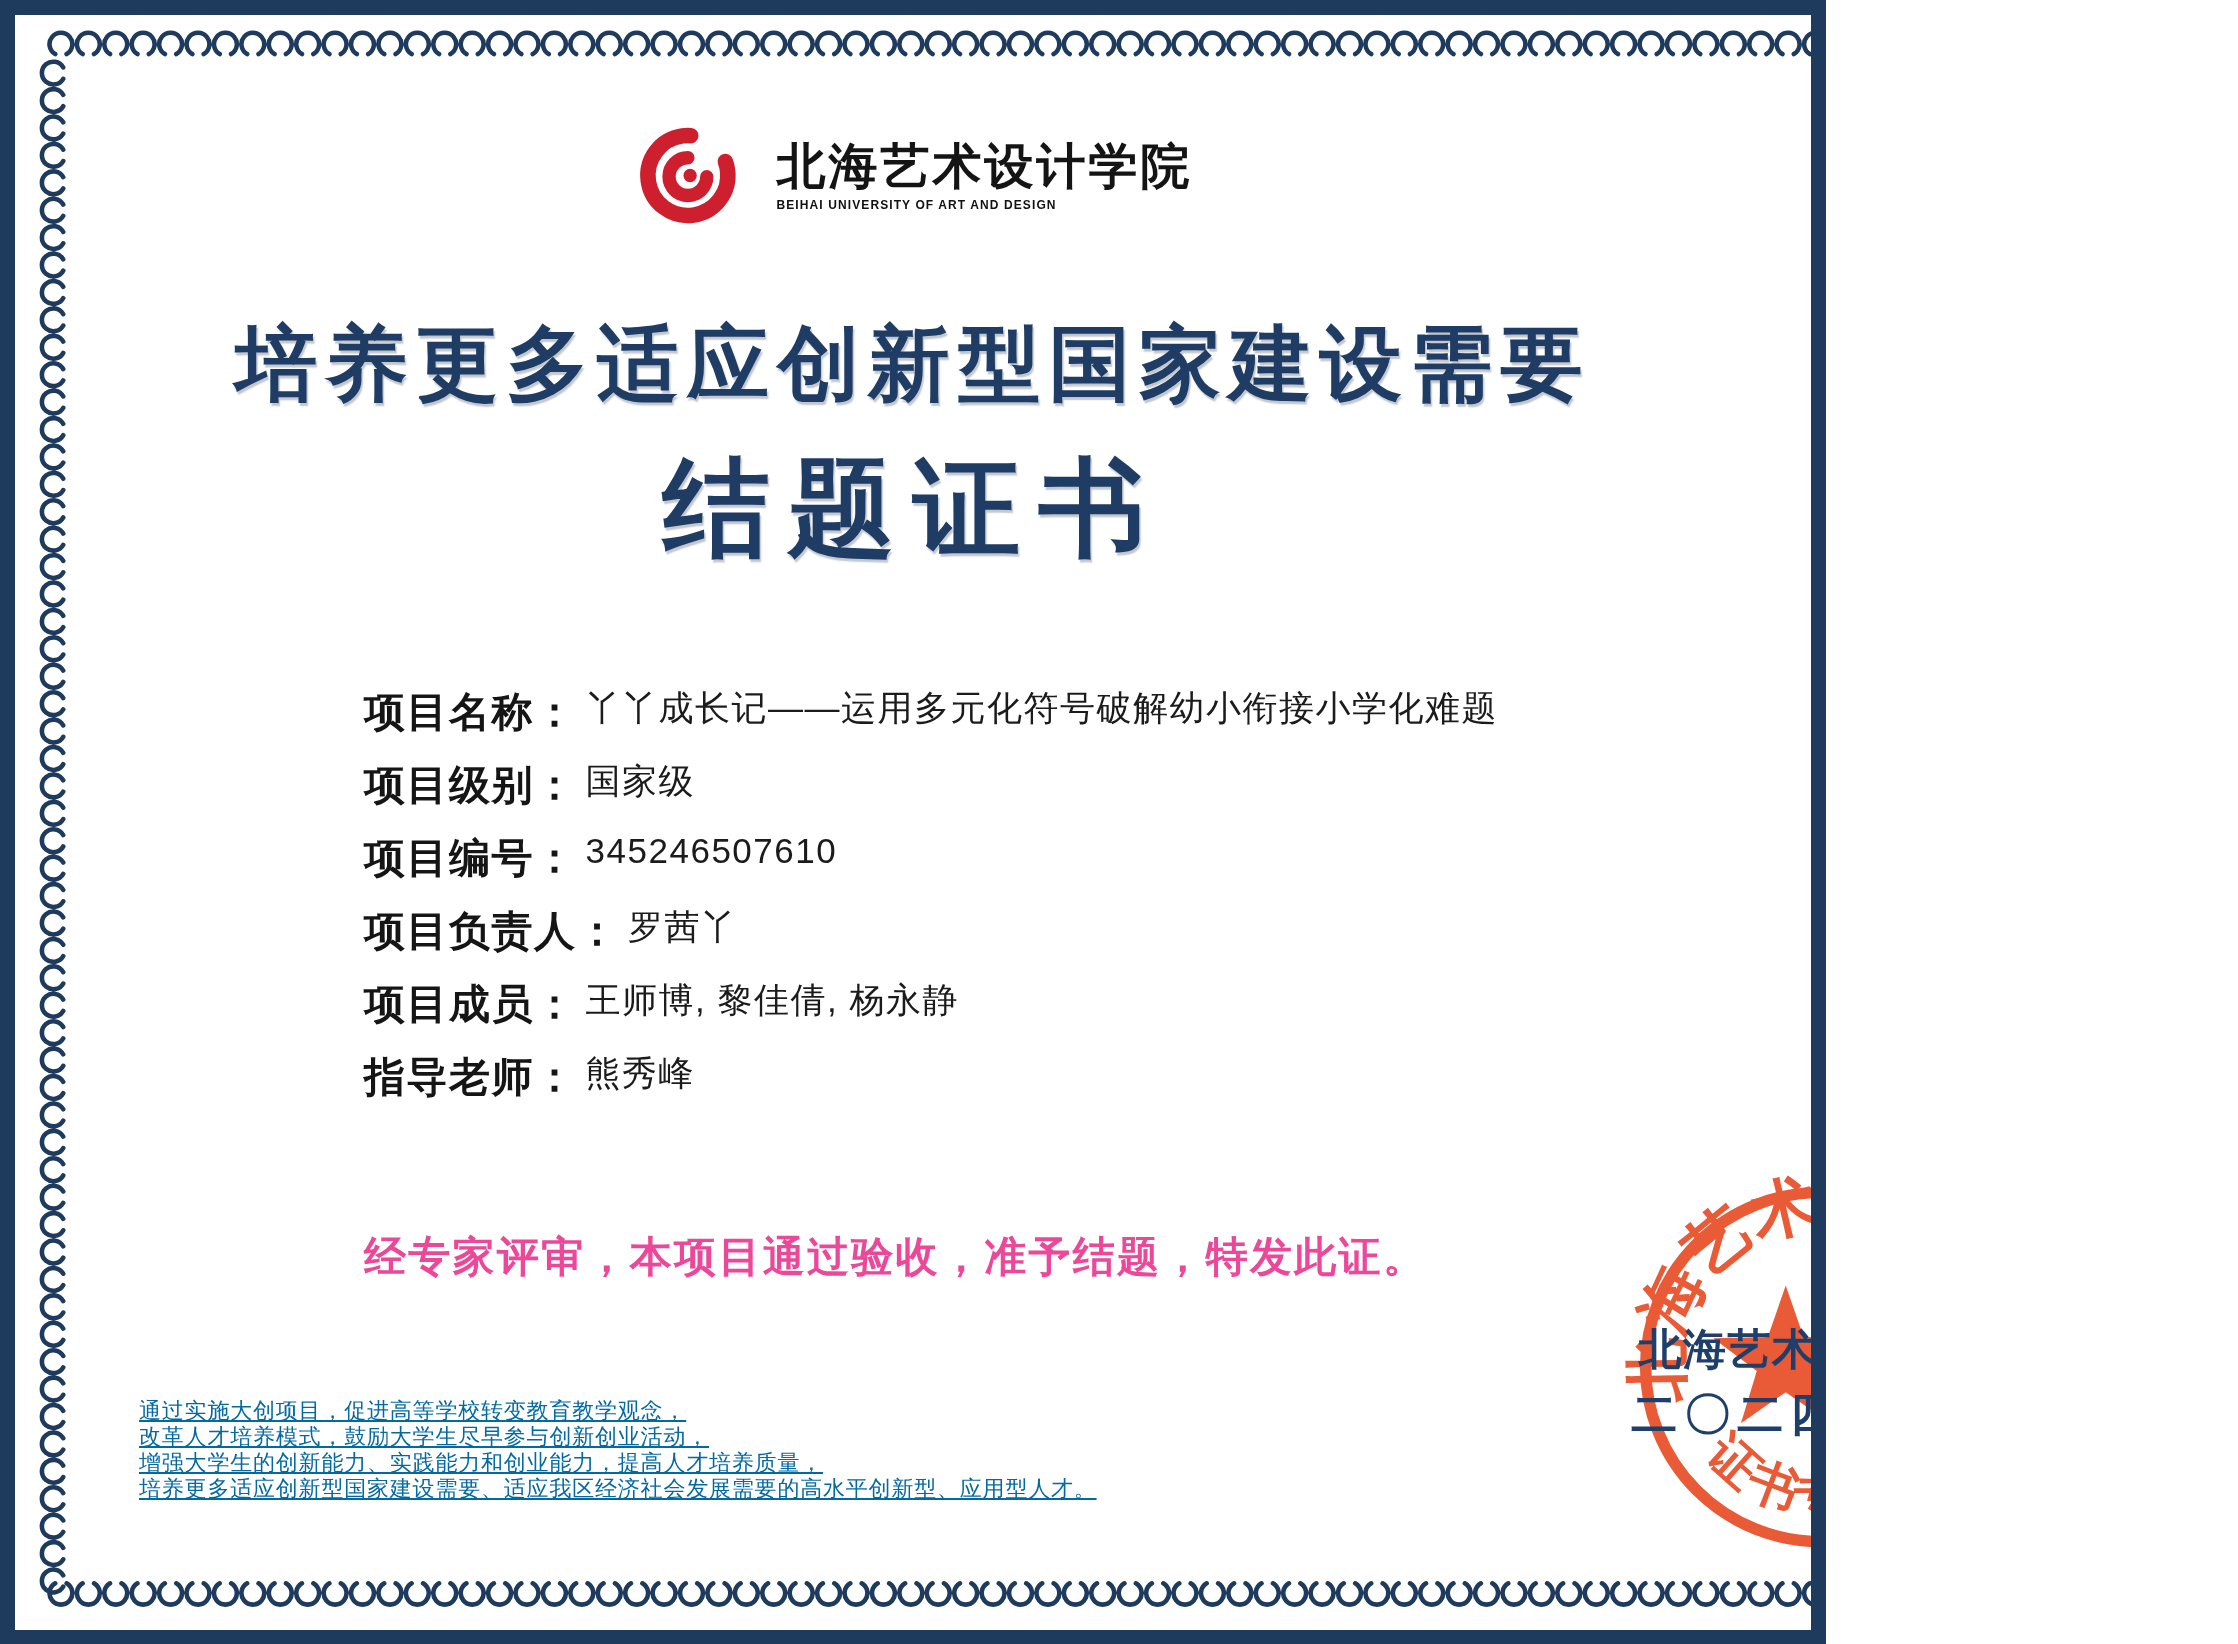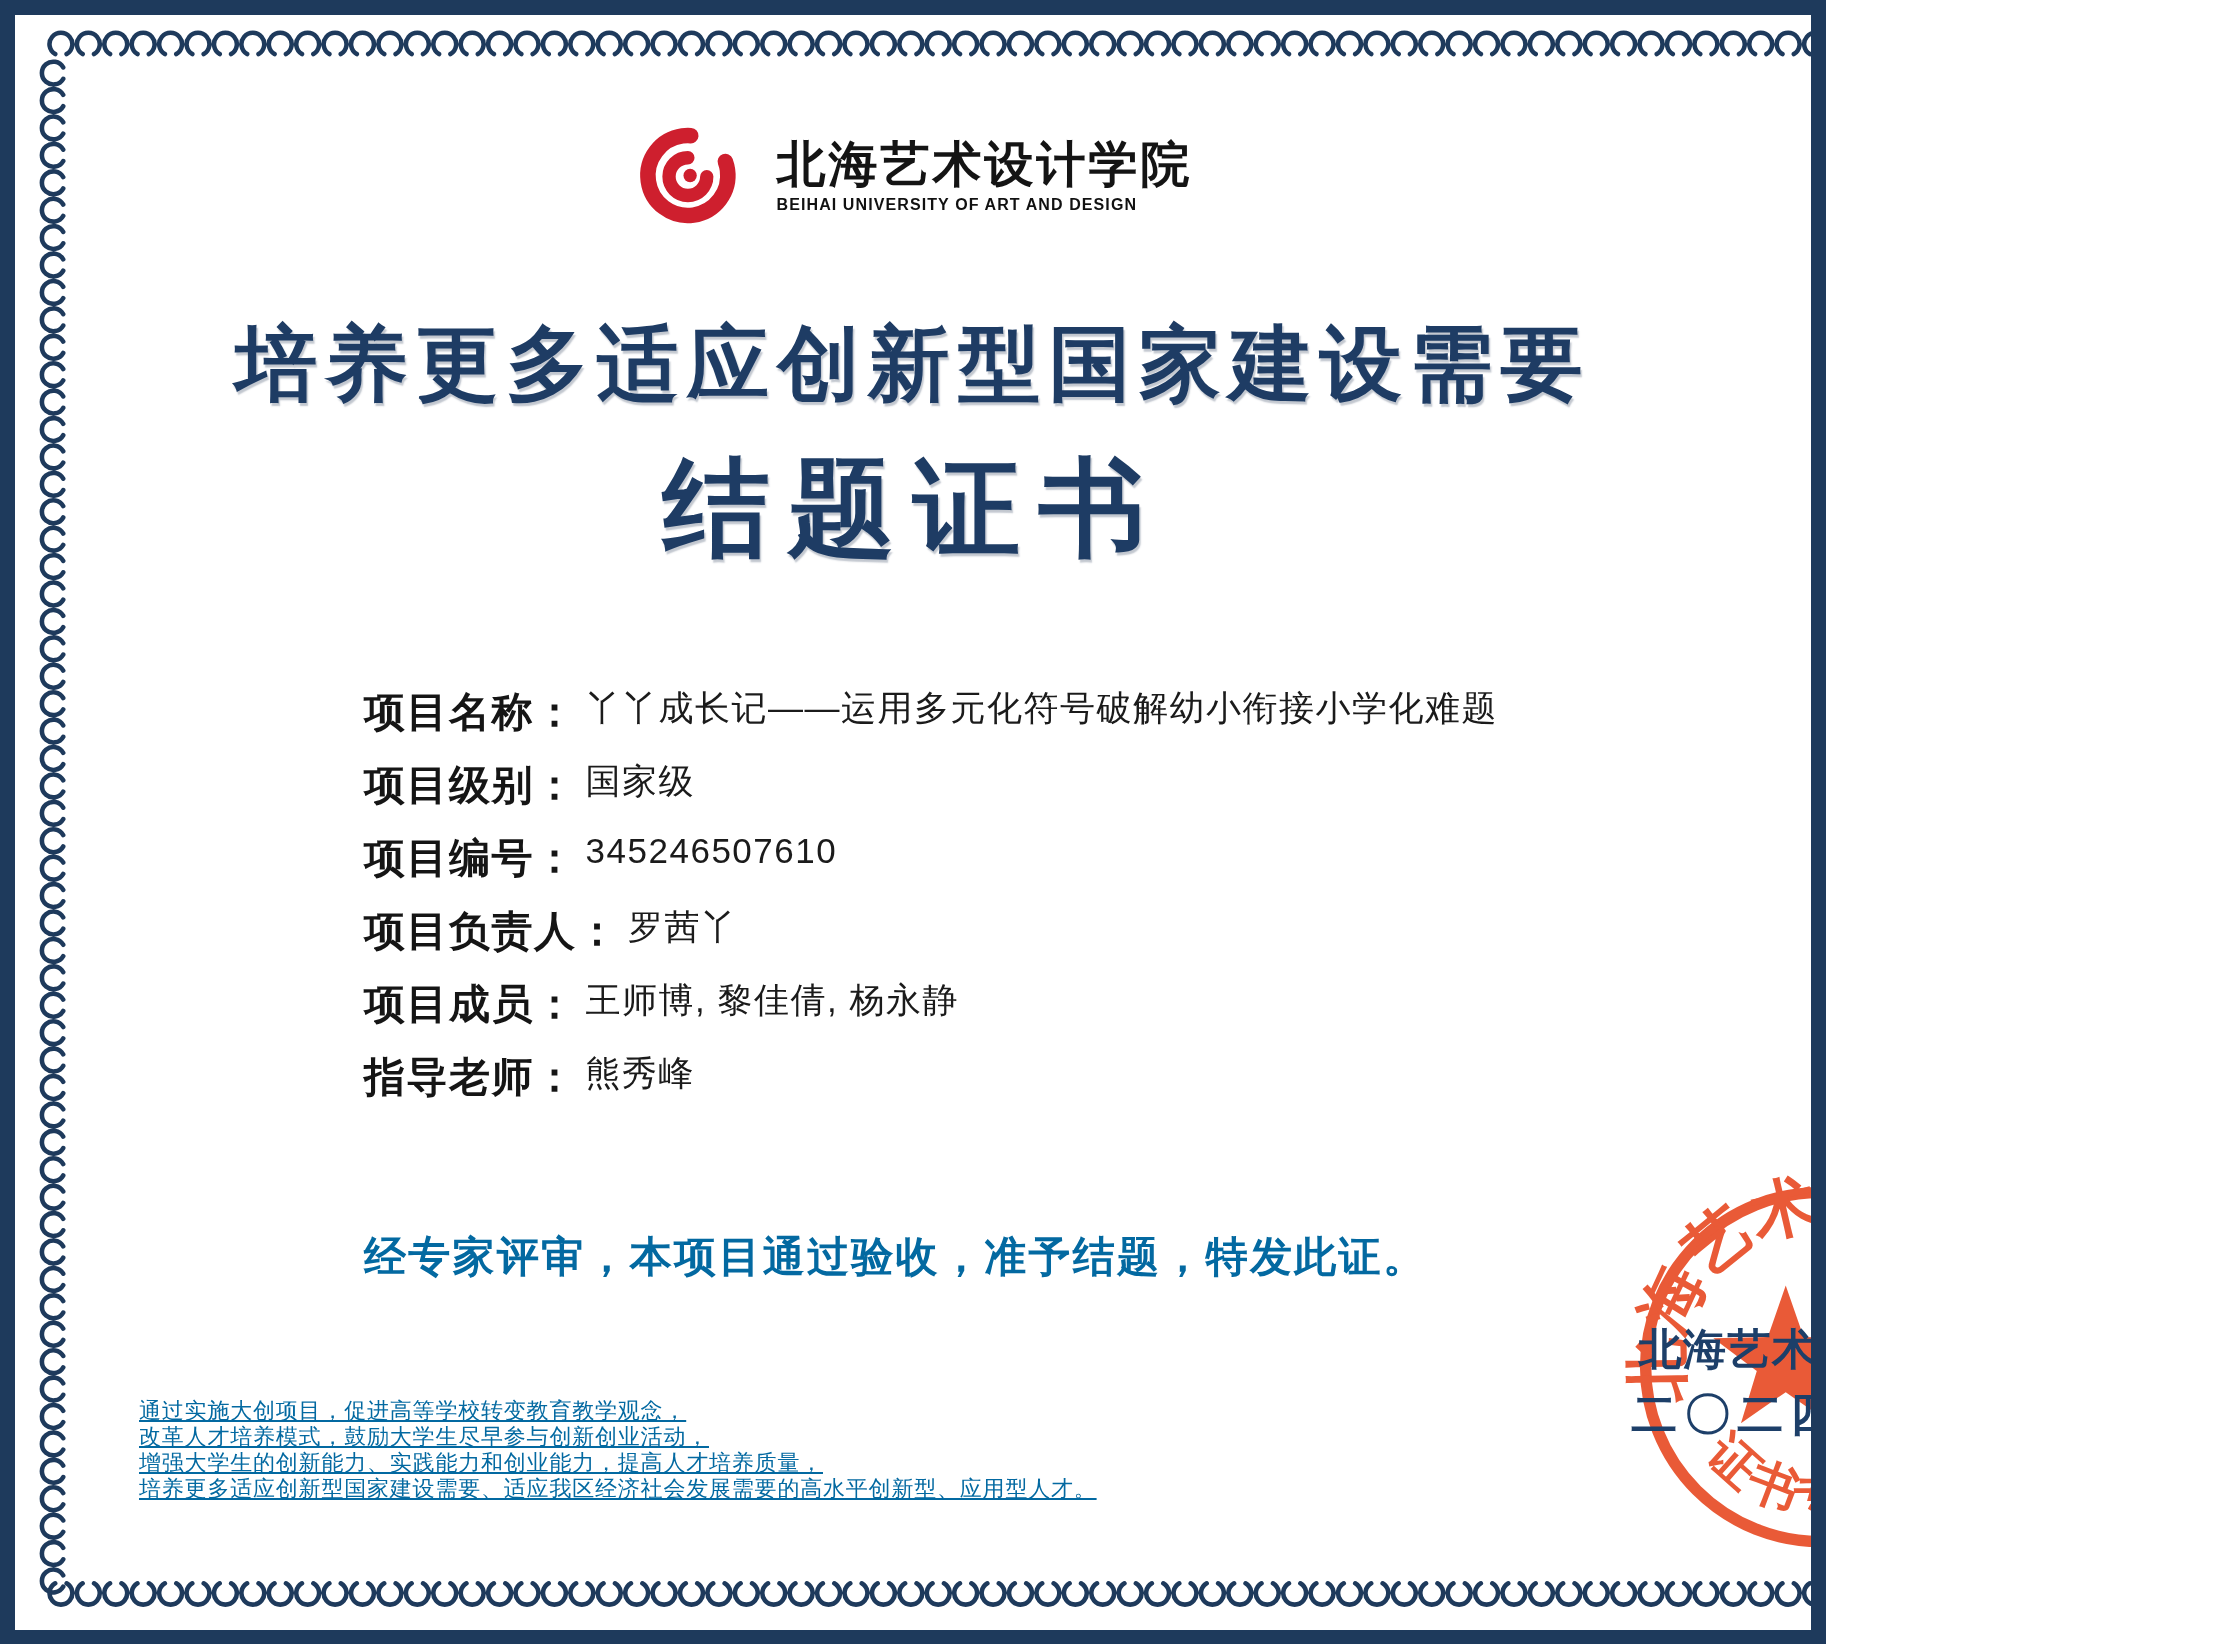--- a/index.html
+++ b/index.html
@@ -7,39 +7,39 @@
         font-family:"Liberation Sans","DejaVu Sans",sans-serif;}
   .outer-band{position:absolute;inset:0;border:15.2px solid #1e3a5c;pointer-events:none;z-index:5;}
   .rope-svg{position:absolute;left:0;top:0;width:2239px;height:1645px;z-index:1;}
 
   
   .logo-block{position:absolute;top:120px;left:50%;transform:translateX(-50%);
               display:flex;align-items:center;gap:32px;z-index:2;}
   .logo-text{display:flex;flex-direction:column;align-items:flex-start;}
   .logo-cn{font-family:"Liberation Serif","DejaVu Serif",serif;font-weight:700;
            font-size:49px;line-height:55px;color:#141414;letter-spacing:3px;}
-  .logo-en{font-size:16px;font-weight:700;letter-spacing:1.1px;color:#111;margin-top:4.6px;}
+  .logo-en{font-size:12px;font-weight:700;letter-spacing:1.1px;color:#111;margin-top:4.6px;}
 
   
   .cert-title{position:absolute;top:320px;left:0;width:100%;text-align:center;
       font-family:"Liberation Serif","DejaVu Serif",serif;font-weight:700;
       font-size:82px;line-height:90px;letter-spacing:8.4px;color:#1e3c64;
       text-shadow:1.5px 3px 1.5px rgba(52,70,96,.30);z-index:2;}
   .cert-subtitle{position:absolute;top:448px;left:0;width:100%;text-align:center;
       font-family:"Liberation Serif","DejaVu Serif",serif;font-weight:700;
       font-size:107px;line-height:122px;letter-spacing:18.3px;color:#1e3c64;
       text-shadow:1.5px 3px 1.5px rgba(52,70,96,.30);z-index:2;}
 
   
   .fields{position:absolute;left:364px;top:685px;z-index:2;}
   .field-line{height:73px;display:flex;align-items:flex-start;white-space:nowrap;}
   .flabel{font-size:41px;font-weight:700;color:#151515;letter-spacing:1.5px;margin-right:9.1px;}
   .fvalue{font-size:35px;font-weight:500;color:#1b1b1b;letter-spacing:1.5px;}
   .statement{position:absolute;left:364px;top:1220px;height:73px;display:flex;align-items:center;
-      font-size:42px;font-weight:700;color:#0369a1;letter-spacing:2.3px;z-index:2;white-space:nowrap;}
+      font-size:42px;font-weight:700;color:#ec4899;letter-spacing:2.3px;z-index:2;white-space:nowrap;}
 
   
   .footnote{position:absolute;left:139px;top:1398px;z-index:2;
       font-family:"Liberation Serif","DejaVu Serif",serif;
       font-size:22px;line-height:26px;color:#0369a1;letter-spacing:0.8px;text-decoration:underline;}
 
   
   .issuer-name{position:absolute;left:1588px;top:1321px;width:457px;text-align:center;
       font-size:43px;font-weight:600;color:#1d3f69;letter-spacing:1.5px;z-index:4;}
   .issuer-date{position:absolute;left:1588px;top:1384px;width:457px;text-align:center;

